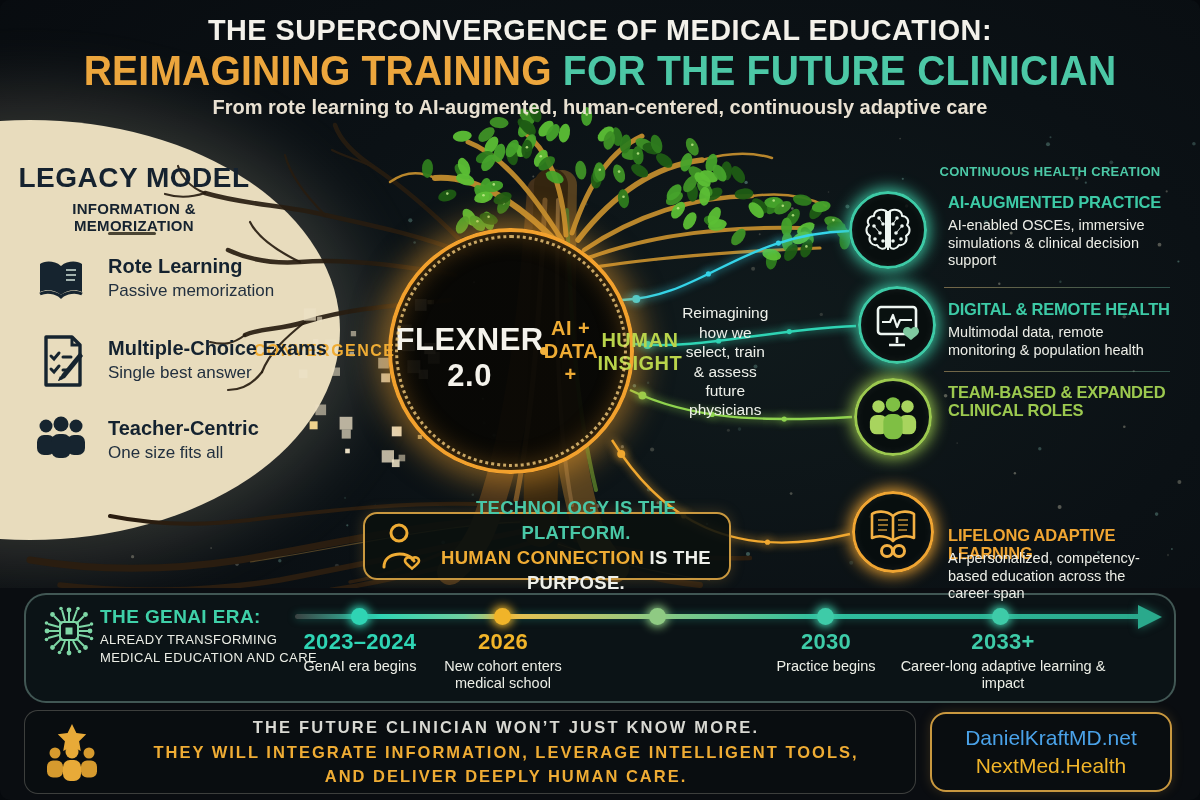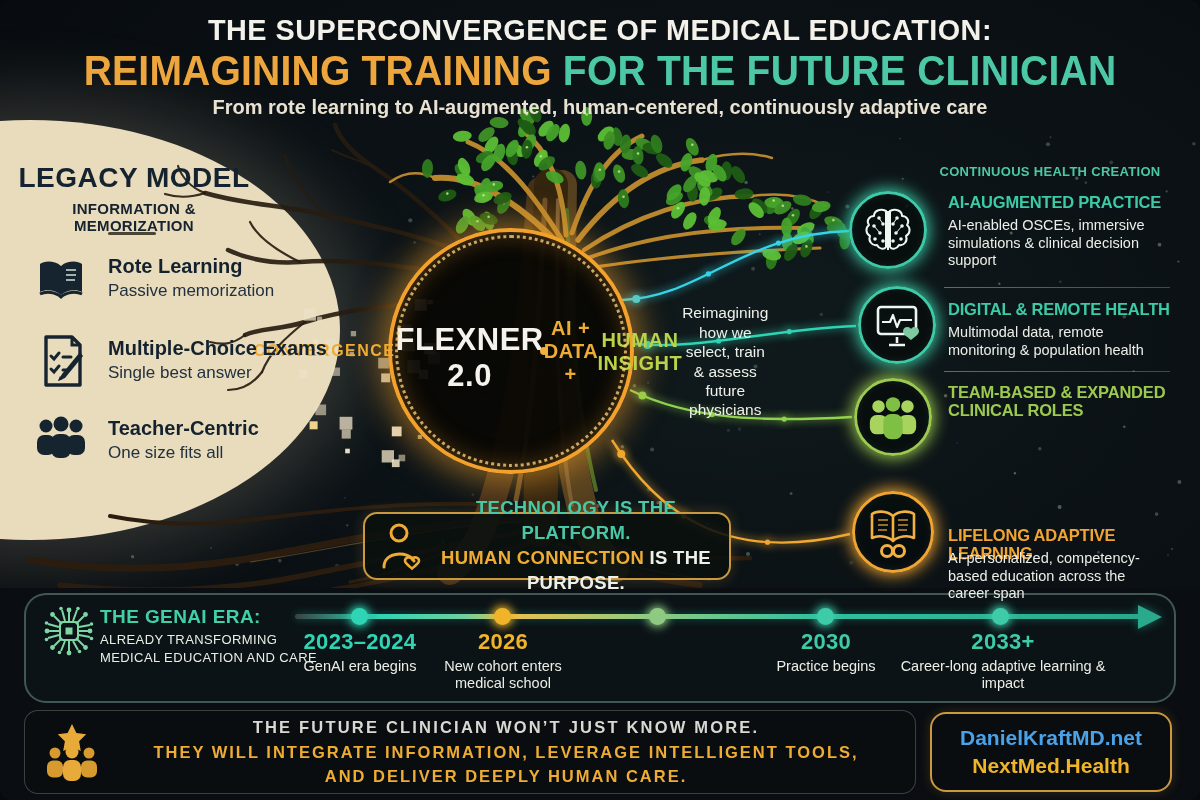--- a/index.html
+++ b/index.html
@@ -83,21 +83,21 @@
   
   .fbanner{left:24px;top:710px;width:892px;height:84px;border-radius:14px;z-index:6;
     background:rgba(10,13,16,.92);border:1.5px solid rgba(160,160,150,.35);
     display:flex;align-items:center;padding:0 18px;gap:14px;}
   .fbanner .lines{flex:1;text-align:center;line-height:1.5;}
   .fbanner .f1{color:#d9d9d3;font-size:16.5px;font-weight:bold;letter-spacing:2.2px;}
   .fbanner .f2,.fbanner .f3{color:#efac34;font-size:16.5px;font-weight:bold;letter-spacing:2px;}
   .linkbox{left:930px;top:712px;width:242px;height:80px;border-radius:16px;z-index:6;
     background:rgba(10,13,16,.92);border:2px solid #c9983f;box-shadow:0 0 12px rgba(201,152,63,.22);
     display:flex;flex-direction:column;align-items:center;justify-content:center;line-height:1.35;}
-  .linkbox .lk{font-size:21px;font-weight:bold;cursor:pointer;}
+  .linkbox .lk{font-size:21px;font-weight:normal;cursor:pointer;}
   svg{display:block;}
   #decor{position:absolute;left:0;top:0;z-index:2;pointer-events:none;}
   .bottom-mask{left:0;top:588px;width:1200px;height:212px;background:#0a0d11;z-index:3;}
 </style>
 </head>
 <body>
 
 <div id="canvas">
 
   <div class="abs moon"></div>

